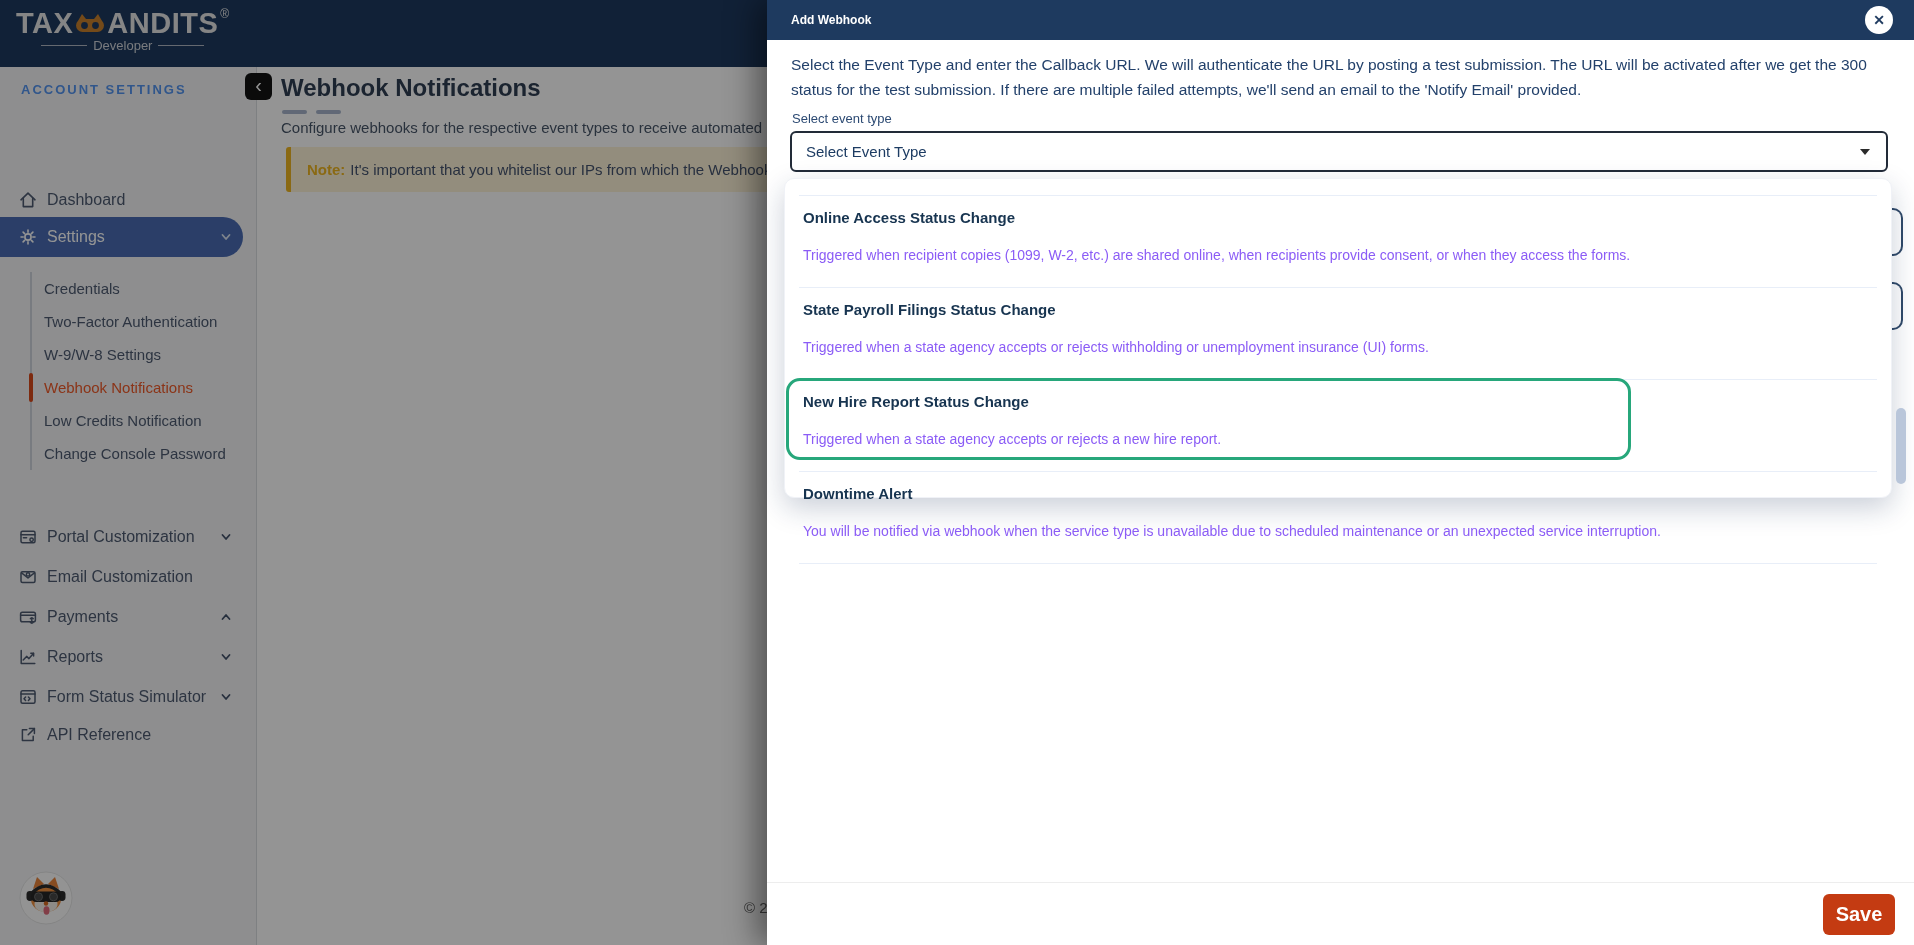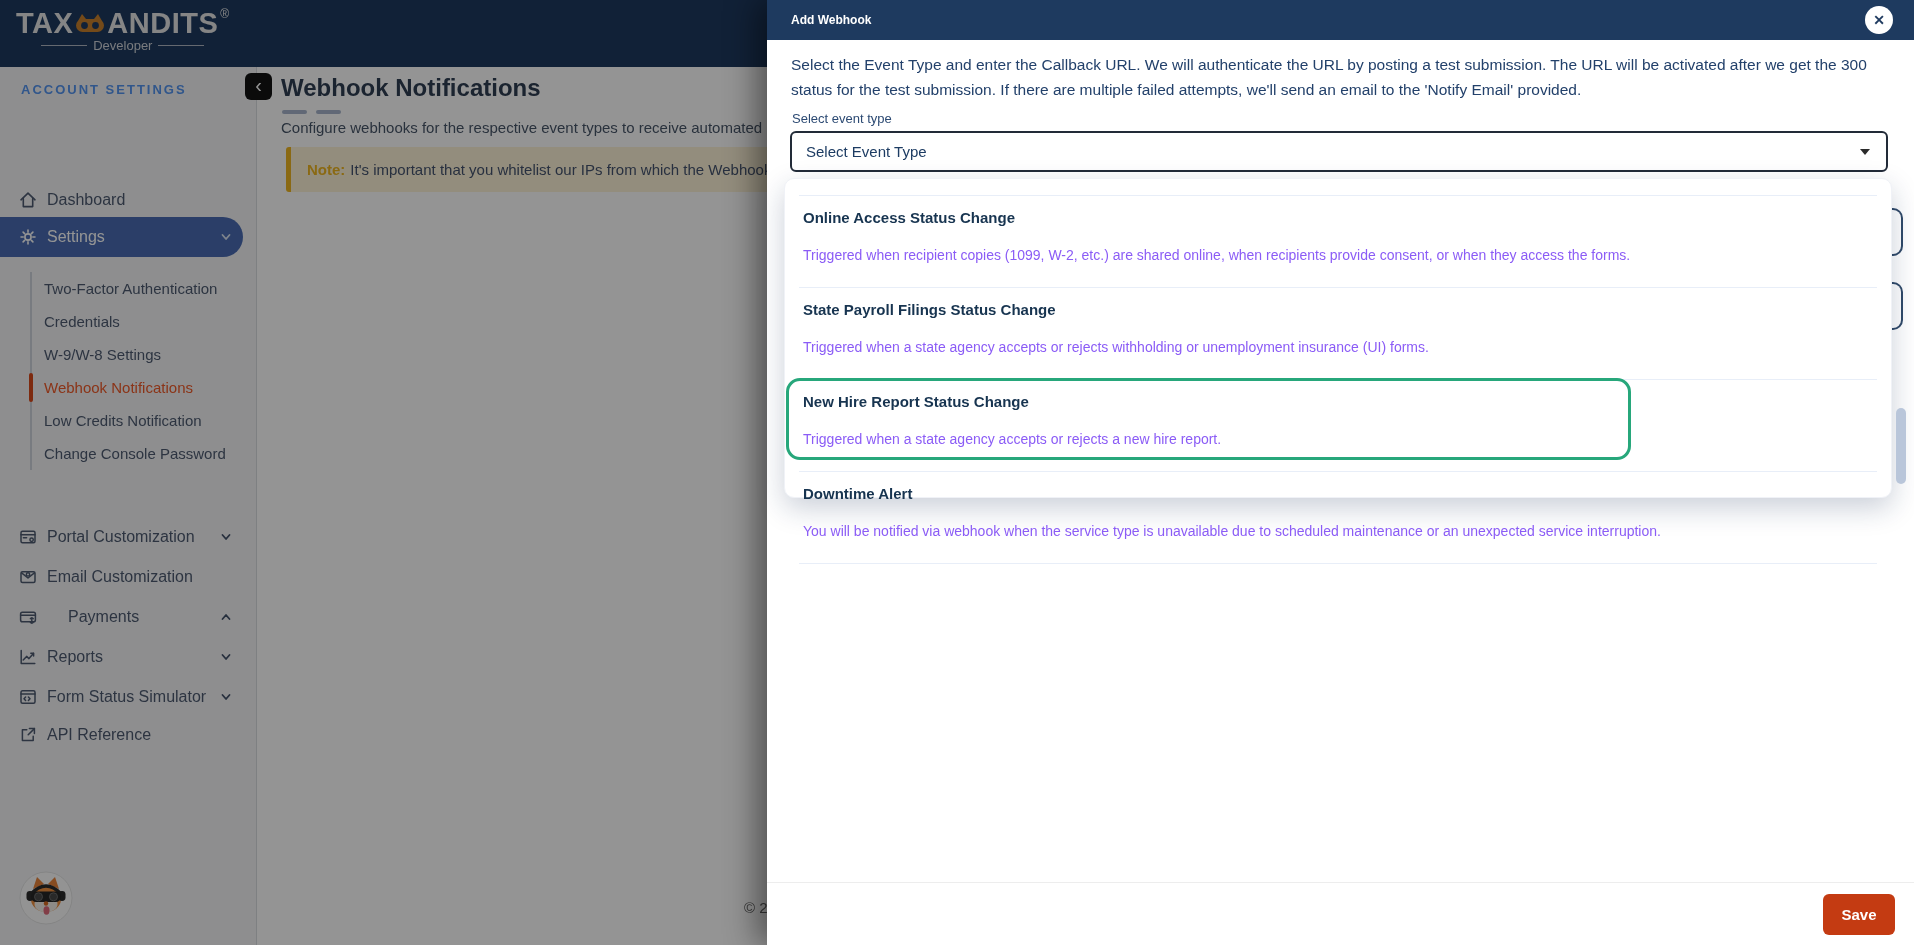--- a/index.html
+++ b/index.html
@@ -23,21 +23,21 @@
   .srow .chev{position:absolute;left:219px;top:8px;}
   .row-dashboard{top:118px;width:256px;}
   .row-settings{top:150px;width:243px;height:40px;background:#4a6cb3;border-radius:0 20px 20px 0;color:#ffffff;}
   .row-settings .chev{top:13px;}
   .submenu{position:absolute;left:30px;top:205px;width:226px;border-left:2px solid #cfd4dc;}
   .subitem{position:relative;height:33px;line-height:33px;padding-left:12px;font-size:15px;color:#4e5b71;cursor:pointer;white-space:nowrap;}
   .subitem.active{color:#ef5a29;}
   .active-bar{position:absolute;left:-3px;top:2px;width:4px;height:29px;background:#d8491b;border-radius:2px;}
   .row-portal{top:455px;width:256px;}
   .row-email{top:495px;width:256px;}
-  .row-payments{top:535px;width:256px;gap:21px;}
+  .row-payments{top:535px;width:256px;}
   .row-reports{top:575px;width:256px;}
   .row-fss{top:615px;width:256px;}
   .row-api{top:653px;width:256px;}
 
   
   .content{position:absolute;left:257px;top:67px;right:0;bottom:0;background:#ffffff;}
   .collapse-btn{position:absolute;left:245px;top:73px;width:27px;height:27px;background:#141414;border-radius:6px;
                 color:#ffffff;font-size:20px;line-height:25px;text-align:center;cursor:pointer;z-index:2;}
   .page-title{position:absolute;left:281px;top:74px;font-size:24px;font-weight:700;color:#2f3e53;}
   .title-dashes{position:absolute;left:282px;top:110px;display:flex;gap:9px;}
@@ -78,21 +78,21 @@
          border:1px solid #f0f2f7;box-shadow:0 10px 28px rgba(20,40,80,0.22);z-index:2;}
   .panel-top-sep{margin:16px 14px 0;border-top:1px solid #e8eef8;}
   .opt{position:relative;margin:0 14px;padding:13px 4px 24px;border-bottom:1px solid #e8eef8;cursor:pointer;}
   .opt-title{font-size:15px;font-weight:600;line-height:18px;color:#173450;}
   .opt-desc{font-size:14px;line-height:16px;color:#8b5cf6;margin-top:20px;}
   .green-ring{position:absolute;left:-13px;top:-2px;width:845px;height:82px;border:3px solid #27a77b;
               border-radius:14px;pointer-events:none;box-sizing:border-box;}
 
   .modal-footer{position:absolute;left:0;right:0;bottom:0;height:62px;background:#ffffff;border-top:1px solid #ededed;}
   .save-btn{position:absolute;right:19px;bottom:10px;width:72px;height:41px;background:#c43b12;border:none;
-            border-radius:6px;color:#ffffff;font-size:15px;font-weight:600;font-family:"Liberation Sans",sans-serif;cursor:pointer;}
+            border-radius:6px;color:#ffffff;font-size:20px;font-weight:600;font-family:"Liberation Sans",sans-serif;cursor:pointer;}
 
   svg{display:block;}
 </style>
 </head>
 <body>
 
 <div class="stage">
 
   <div class="topbar">
     <div class="logo">
@@ -136,22 +136,22 @@
       </span>
       <span>Settings</span>
       <span class="chev">
         <svg width="14" height="14" viewBox="0 0 14 14" fill="none" stroke="#dbe4f2" stroke-width="1.8" stroke-linecap="round" stroke-linejoin="round">
           <polyline points="3.5,5 7,9 10.5,5"></polyline>
         </svg>
       </span>
     </div>
 
     <div class="submenu">
+      <div class="subitem">Credentials</div>
       <div class="subitem">Two-Factor Authentication</div>
-      <div class="subitem">Credentials</div>
       <div class="subitem">W-9/W-8 Settings</div>
       <div class="subitem active">
         <span class="active-bar"></span>
         <span>Webhook Notifications</span>
       </div>
       <div class="subitem">Low Credits Notification</div>
       <div class="subitem">Change Console Password</div>
     </div>
 
     <div class="srow row-portal">

